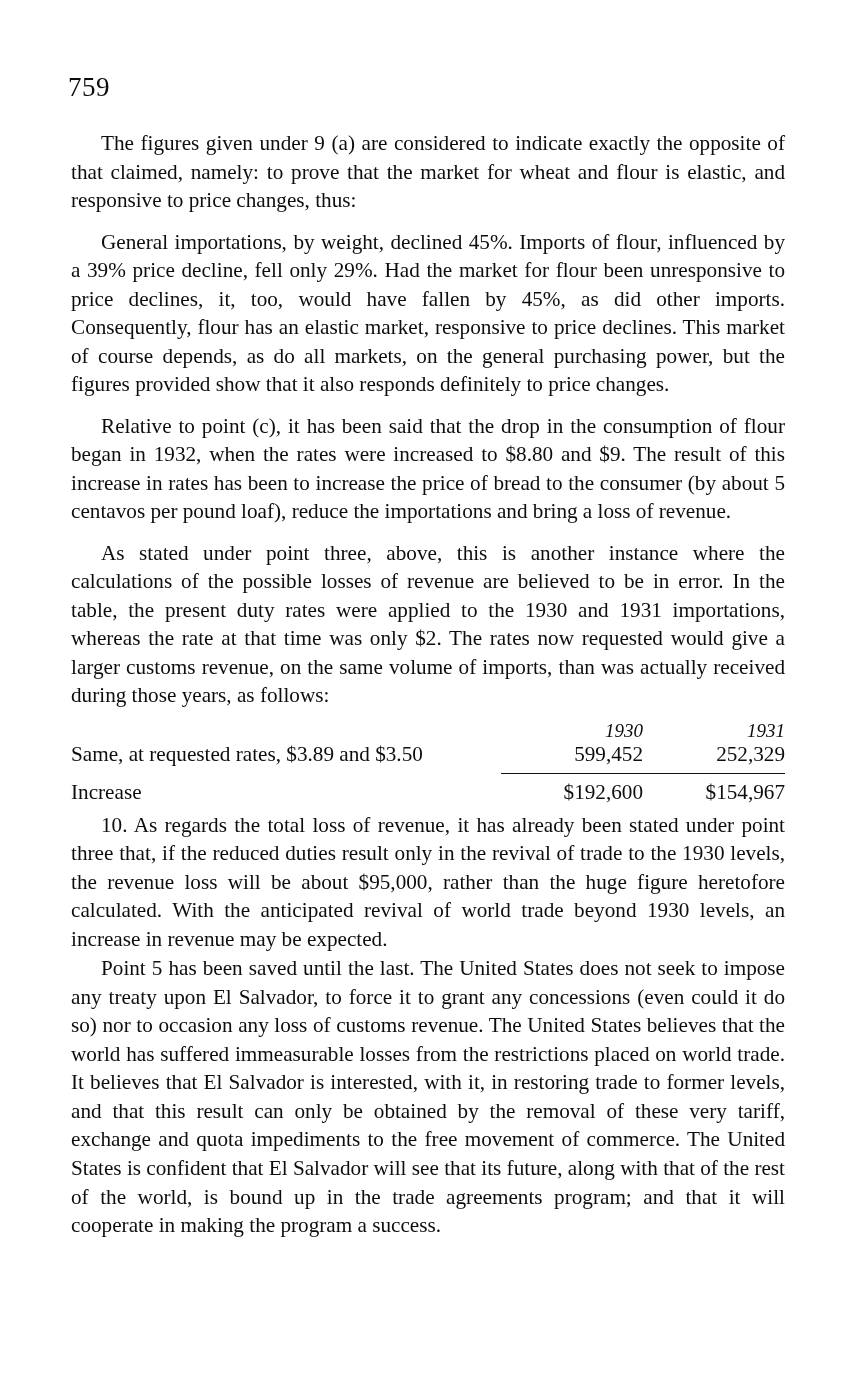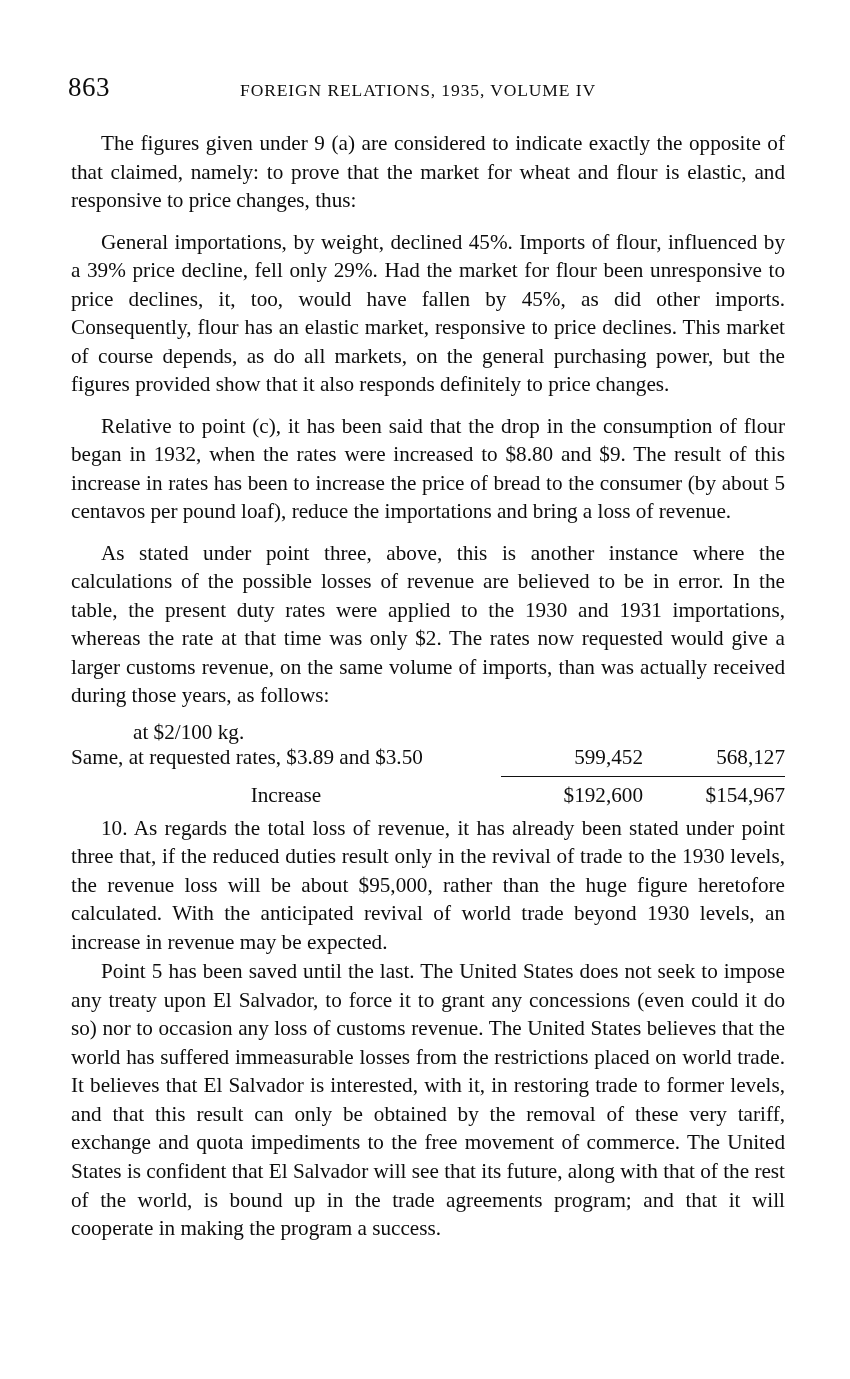--- a/index.html
+++ b/index.html
@@ -83,57 +83,54 @@
   }
   .rule-cell {
     border-bottom: 1.6px solid #111;
     height: 6px;
   }
   .rule-spacer { height: 6px; }
   .increase-row td {
     padding-top: 6px;
   }
   .increase-label {
-    text-align: center;
+    text-align: left;
     padding-right: 120px;
   }
 </style>
 </head>
 <body>
 
 <div class="page">
 
   <div class="running-head">
-    <div class="folio">863</div>
-    <div class="head-title">FOREIGN RELATIONS, 1935, VOLUME IV</div>
+    <div class="folio">759</div>
   </div>
 
   <div class="body-col">
 
     <p class="indent gap-after">The figures given under 9 (a) are considered to indicate exactly the opposite of that claimed, namely: to prove that the market for wheat and flour is elastic, and responsive to price changes, thus:</p>
 
     <p class="indent gap-after">General importations, by weight, declined 45%. Imports of flour, influenced by a 39% price decline, fell only 29%. Had the market for flour been unresponsive to price declines, it, too, would have fallen by 45%, as did other imports. Consequently, flour has an elastic market, responsive to price declines. This market of course depends, as do all markets, on the general purchasing power, but the figures provided show that it also responds definitely to price changes.</p>
 
     <p class="indent gap-after">Relative to point (c), it has been said that the drop in the consumption of flour began in 1932, when the rates were increased to $8.80 and $9. The result of this increase in rates has been to increase the price of bread to the consumer (by about 5 centavos per pound loaf), reduce the importations and bring a loss of revenue.</p>
 
     <p class="indent">As stated under point three, above, this is another instance where the calculations of the possible losses of revenue are believed to be in error. In the table, the present duty rates were applied to the 1930 and 1931 importations, whereas the rate at that time was only $2. The rates now requested would give a larger customs revenue, on the same volume of imports, than was actually received during those years, as follows:</p>
 
     <table class="fig-table">
       <tbody>
-      <tr>
-        <td class="col-label">
-          <span class="sub-line">at $2/100 kg.</span>
-        </td>
-        <td class="col-num"></td>
-        <td class="col-num"></td>
+          <tr>
+        <td class="col-label"></td>
+        <td class="col-num yearhead">1930</td>
+        <td class="col-num yearhead">1931</td>
       </tr>
       <tr>
         <td class="col-label">Same, at requested rates, $3.89 and $3.50</td>
         <td class="col-num">599,452</td>
-        <td class="col-num">568,127</td>
+        <td class="col-num">252,329</td>
       </tr>
       <tr>
         <td class="rule-spacer"></td>
         <td class="rule-cell"></td>
         <td class="rule-cell"></td>
       </tr>
       <tr class="increase-row">
         <td class="col-label increase-label">Increase</td>
         <td class="col-num">$192,600</td>
         <td class="col-num">$154,967</td>

